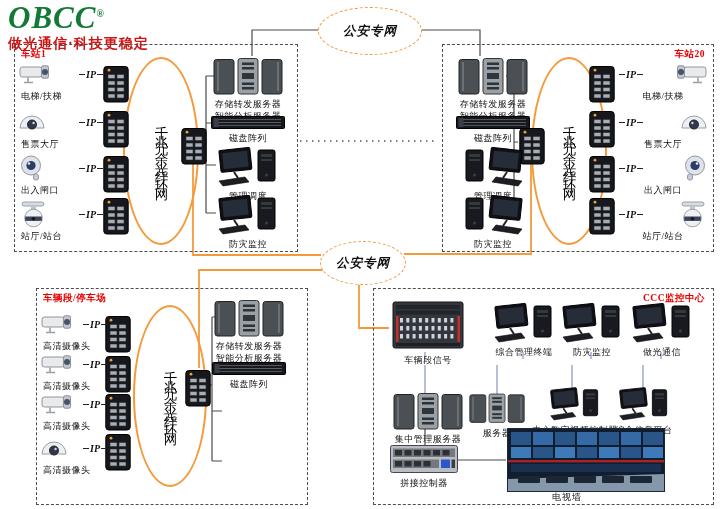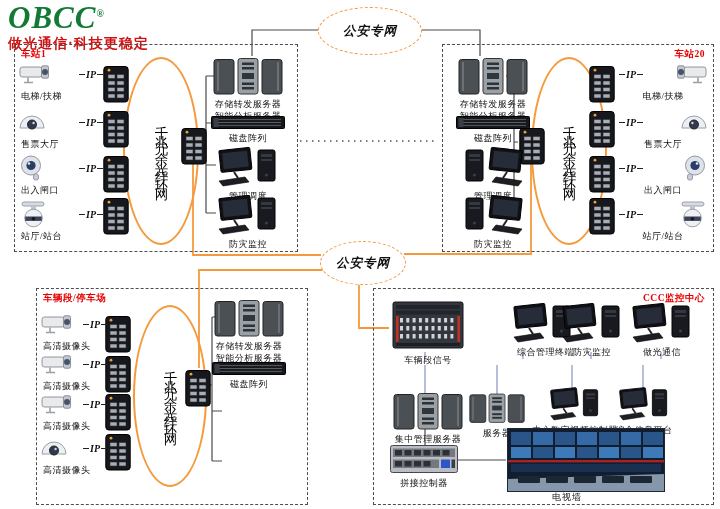--- a/index.html
+++ b/index.html
@@ -588,21 +588,21 @@
           <rect x="14.3" y="35" width="3" height="4.5" fill="#cfd4da"></rect>
           <rect x="20.6" y="35" width="3" height="4.5" fill="#cfd4da"></rect>
           <rect x="26.9" y="35" width="3" height="4.5" fill="#cfd4da"></rect>
           <rect x="33.2" y="35" width="3" height="4.5" fill="#cfd4da"></rect>
           <rect x="39.5" y="35" width="3" height="4.5" fill="#cfd4da"></rect>
           <rect x="45.8" y="35" width="3" height="4.5" fill="#cfd4da"></rect>
           <rect x="52.1" y="35" width="3" height="4.5" fill="#cfd4da"></rect>
           <rect x="58.4" y="35" width="3" height="4.5" fill="#cfd4da"></rect>
           <rect x="4" y="44" width="64" height="3" fill="#1c1f24"></rect>
         </svg></span><div class="dev-label">车辆段信号</div></div>
-    <div class="dev-cell" style="left: 100px; top: 14px; width: 100px; text-align: right;"><span class="dev-icon icon-workstation"><svg width="62" height="40" viewBox="0 0 62 40">
+    <div class="dev-cell" style="left: 100px; top: 14px; width: 100px;"><span class="dev-icon icon-workstation"><svg width="62" height="40" viewBox="0 0 62 40">
           <rect x="41" y="3" width="17" height="31" rx="2" fill="#191a1f" stroke="#000"></rect>
           <rect x="44" y="7" width="11" height="3" fill="#34383f"></rect>
           <rect x="44" y="12" width="11" height="2" fill="#34383f"></rect>
           <circle cx="49.5" cy="28" r="1.6" fill="#3a3f46"></circle>
           <g transform="rotate(-6 18 14)">
             <rect x="3" y="2" width="31" height="22" rx="1.5" fill="#101116" stroke="#000"></rect>
             <rect x="6" y="5" width="25" height="16" fill="#262c38"></rect>
           </g>
           <path d="M17,25 l4,6" stroke="#222" stroke-width="2"></path>
           <polygon points="2,34 28,30 32,35 6,39" fill="#1d1e24" stroke="#000" stroke-width="0.6"></polygon>

